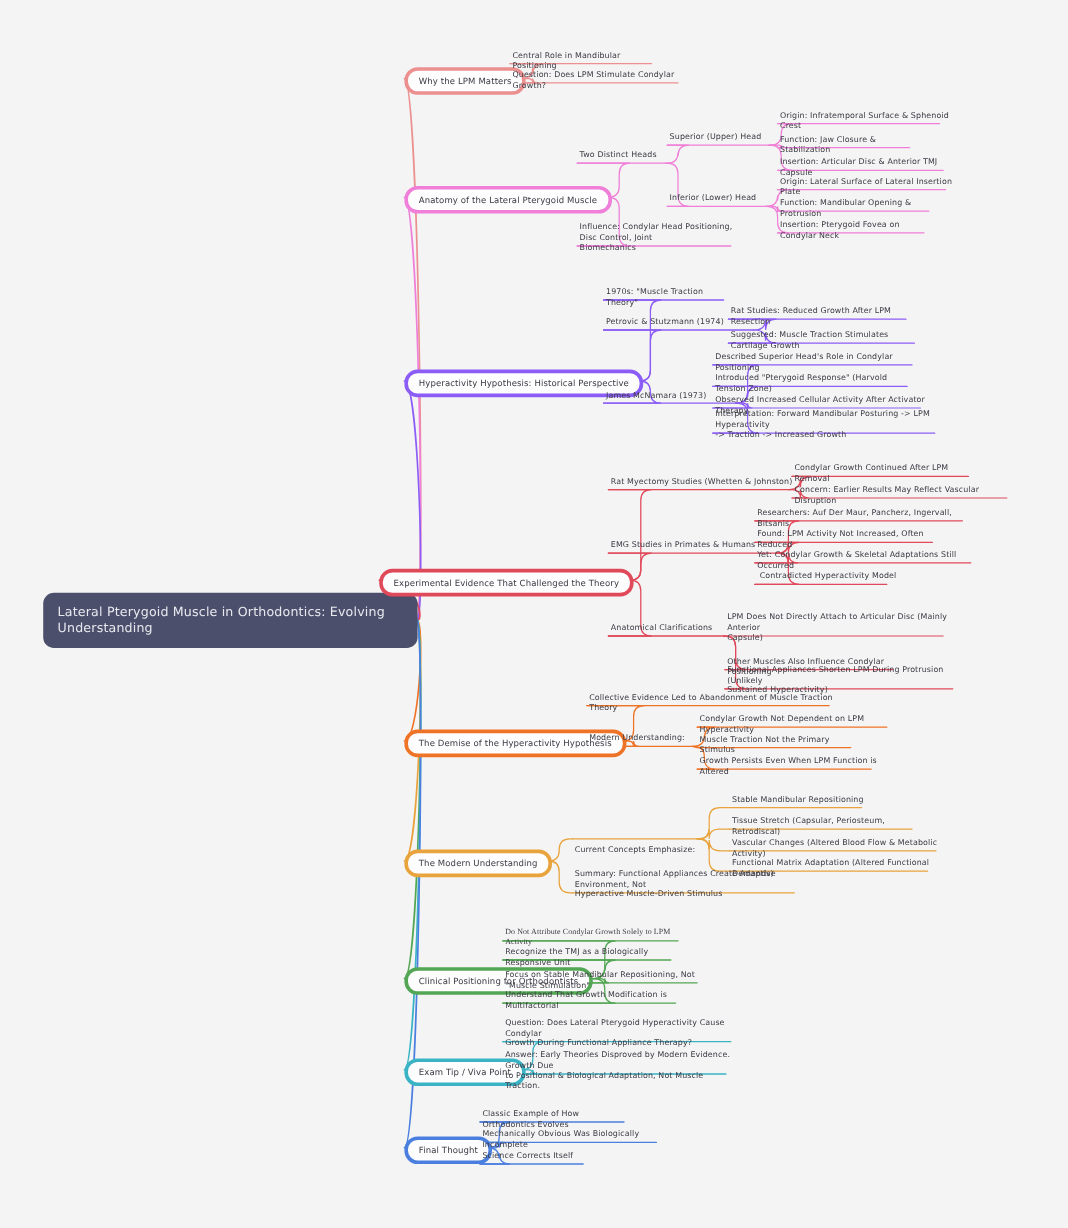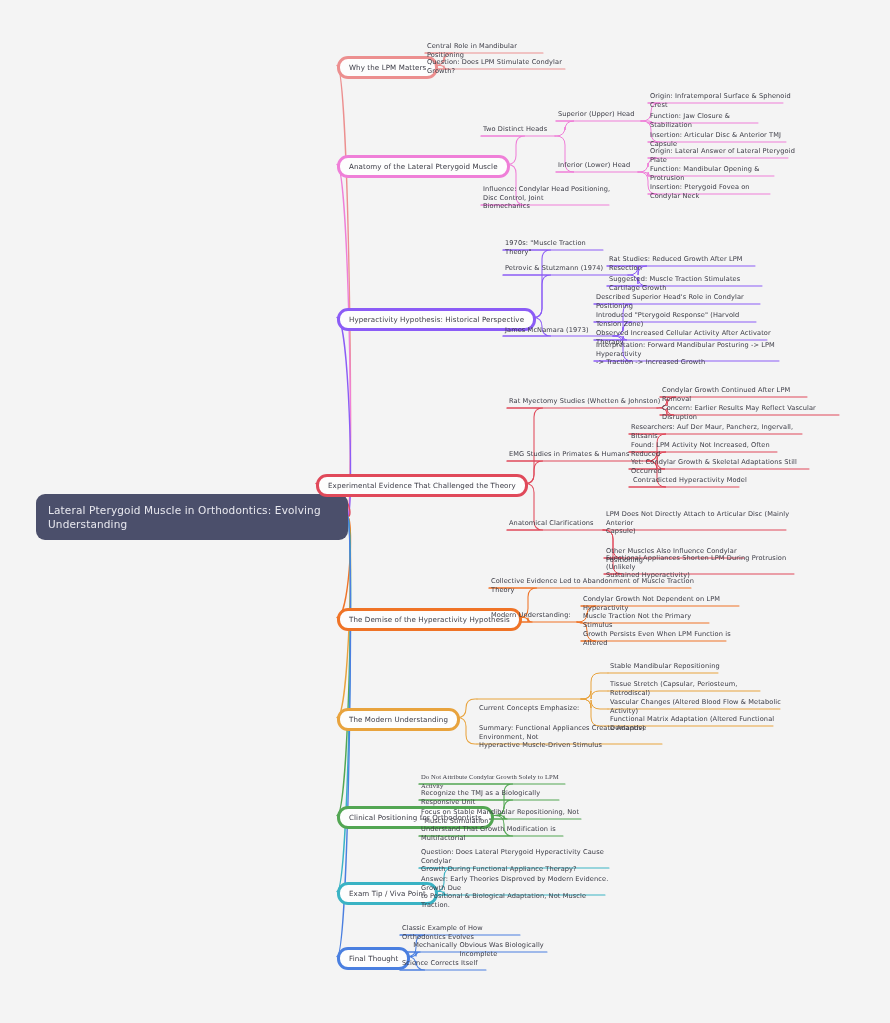--- a/index.html
+++ b/index.html
@@ -171,21 +171,21 @@
       <div class="node l1-node" style="left: 337px; top: 56px; border-color: rgb(236, 143, 143);">Why the LPM Matters</div>
       <div class="node txt-node" style="left: 425px; top: 42px; width: 128px;">Central Role in Mandibular Positioning</div>
       <div class="node txt-node" style="left: 425px; top: 58px; width: 150px;">Question: Does LPM Stimulate Condylar Growth?</div>
       <div class="node l1-node" style="left: 337px; top: 155px; border-color: rgb(239, 127, 216);">Anatomy of the Lateral Pterygoid Muscle</div>
       <div class="node txt-node" style="left: 481px; top: 125px; width: 84px;">Two Distinct Heads</div>
       <div class="node txt-node" style="left: 556px; top: 110px; width: 95px;">Superior (Upper) Head</div>
       <div class="node txt-node" style="left: 648px; top: 92px; width: 147px;">Origin: Infratemporal Surface &amp; Sphenoid Crest</div>
       <div class="node txt-node" style="left: 648px; top: 112px; width: 122px;">Function: Jaw Closure &amp; Stabilization</div>
       <div class="node txt-node" style="left: 648px; top: 131px; width: 150px;">Insertion: Articular Disc &amp; Anterior TMJ Capsule</div>
       <div class="node txt-node" style="left: 556px; top: 161px; width: 92px;">Inferior (Lower) Head</div>
-      <div class="node txt-node" style="left: 648px; top: 147px; width: 152px;">Origin: Lateral Answer of Lateral Pterygoid Plate</div>
+      <div class="node txt-node" style="left: 648px; top: 147px; width: 152px;">Origin: Lateral Surface of Lateral Insertion Plate</div>
       <div class="node txt-node" style="left: 648px; top: 165px; width: 138px;">Function: Mandibular Opening &amp; Protrusion</div>
       <div class="node txt-node" style="left: 648px; top: 183px; width: 134px;">Insertion: Pterygoid Fovea on Condylar Neck</div>
       <div class="node txt-node" style="left: 481px; top: 185px; width: 138px;">Influence: Condylar Head Positioning, Disc Control, Joint
 Biomechanics</div>
       <div class="node l1-node" style="left: 337px; top: 308px; border-color: rgb(139, 92, 246);">Hyperactivity Hypothesis: Historical Perspective</div>
       <div class="node txt-node" style="left: 503px; top: 239px; width: 110px;">1970s: "Muscle Traction Theory"</div>
       <div class="node txt-node" style="left: 503px; top: 264px; width: 135px;">Petrovic &amp; Stutzmann (1974)</div>
       <div class="node txt-node" style="left: 607px; top: 255px; width: 160px;">Rat Studies: Reduced Growth After LPM Resection</div>
       <div class="node txt-node" style="left: 607px; top: 275px; width: 167px;">Suggested: Muscle Traction Stimulates Cartilage Growth</div>
       <div class="node txt-node" style="left: 503px; top: 326px; width: 120px;">James McNamara (1973)</div>
@@ -228,16 +228,16 @@
       <div class="node txt-node" style="left: 419px; top: 789px; width: 150px;">Recognize the TMJ as a Biologically Responsive Unit</div>
       <div class="node txt-node" style="left: 419px; top: 808px; width: 172px;">Focus on Stable Mandibular Repositioning, Not "Muscle Stimulation"</div>
       <div class="node txt-node" style="left: 419px; top: 825px; width: 154px;">Understand That Growth Modification is Multifactorial</div>
       <div class="node l1-node" style="left: 337px; top: 882px; border-color: rgb(58, 179, 196);">Exam Tip / Viva Point</div>
       <div class="node txt-node" style="left: 419px; top: 848px; width: 200px;">Question: Does Lateral Pterygoid Hyperactivity Cause Condylar
 Growth During Functional Appliance Therapy?</div>
       <div class="node txt-node" style="left: 419px; top: 875px; width: 196px;">Answer: Early Theories Disproved by Modern Evidence. Growth Due
 to Positional &amp; Biological Adaptation, Not Muscle Traction.</div>
       <div class="node l1-node" style="left: 337px; top: 947px; border-color: rgb(74, 127, 224);">Final Thought</div>
       <div class="node txt-node" style="left: 400px; top: 924px; width: 130px;">Classic Example of How Orthodontics Evolves</div>
-      <div class="node txt-node" style="left: 400px; top: 941px; width: 157px; text-align: center;">Mechanically Obvious Was Biologically Incomplete</div>
+      <div class="node txt-node" style="left: 400px; top: 941px; width: 157px;">Mechanically Obvious Was Biologically Incomplete</div>
       <div class="node txt-node" style="left: 400px; top: 959px; width: 96px;">Science Corrects Itself</div>
     </div>
 </div>
 
 </body></html>

